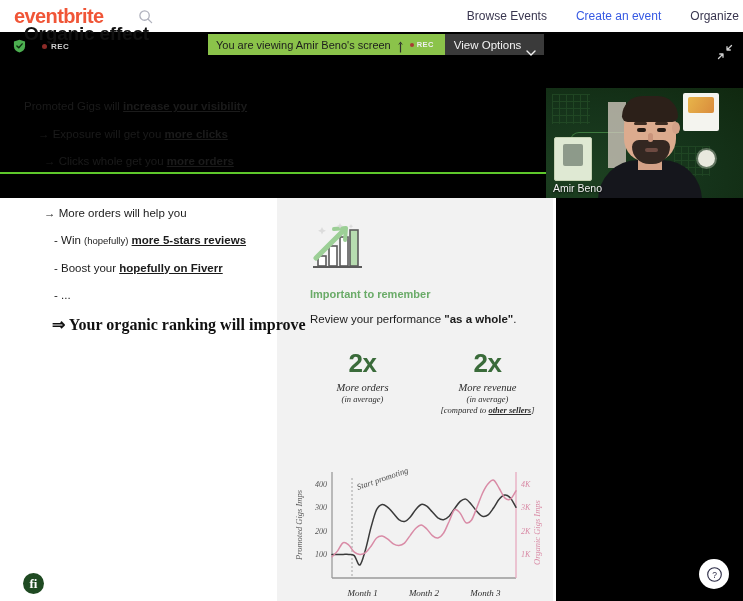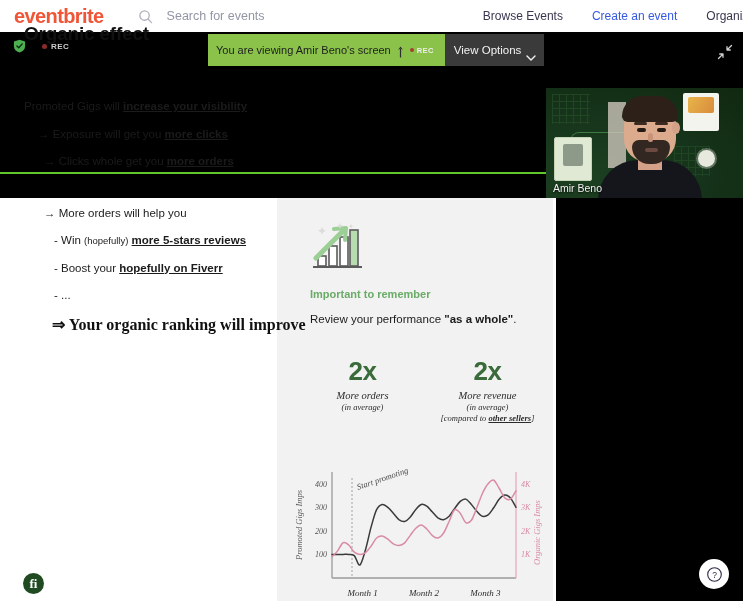--- a/index.html
+++ b/index.html
@@ -21,37 +21,37 @@
     letter-spacing:-0.6px;line-height:1;white-space:nowrap;
   }
   .eb-search{display:flex;align-items:center;margin-left:34px;flex:1;}
   .eb-search-icon{width:15px;height:15px;position:relative;opacity:.55;}
   .eb-search-icon svg{display:block;}
   .eb-search-input{
     border:0;outline:0;background:transparent;margin-left:12px;
     font-family:"Liberation Sans", sans-serif;font-size:12.5px;color:#6f7287;width:300px;
   }
   .eb-search-input::placeholder{color:#9396a5;}
-  .eb-nav{display:flex;align-items:center;gap:29px;margin-right:0px;padding-right:0;}
+  .eb-nav{display:flex;align-items:center;gap:29px;margin-right:0px;padding-right:16px;}
   .eb-nav-item{font-size:12px;color:#39364f;white-space:nowrap;cursor:pointer;}
   .eb-nav-item.accent{color:#3659e3;}
   .eb-nav-item.clipped{margin-right:-12px;}
 
   
   .meet-bar{
     position:absolute;left:0;top:32px;width:743px;height:28px;background:#000;
     display:flex;align-items:center;
   }
   .shield{margin-left:13px;width:13px;height:14px;display:block;}
   .rec-pill{display:flex;align-items:center;margin-left:16px;gap:4px;}
   .rec-dot{width:5px;height:5px;border-radius:50%;background:#8c2b28;}
   .rec-txt{font-size:8px;font-weight:bold;color:#cfcfcf;letter-spacing:.4px;}
 
   .view-banner{
-    position:absolute;left:208px;top:34px;height:32px;display:flex;align-items:stretch;
+    position:absolute;left:208px;top:34px;height:21px;display:flex;align-items:stretch;
   }
   .vb-green{
     background:#8bc34a;display:flex;align-items:center;gap:5px;padding:0 7px 0 8px;
   }
   .vb-green .vb-label{font-size:11px;color:#1d1d1d;white-space:nowrap;}
   .vb-share-icon{width:9px;height:12px;display:block;}
   .vb-rec{display:flex;align-items:center;gap:3px;padding-right:4px;}
   .vb-rec .rec-dot{background:#a83c33;width:4px;height:4px;}
   .vb-rec .rec-txt{color:#efefef;font-size:7.5px;}
   .vb-dark{
@@ -148,21 +148,21 @@
   
   .growth-icon{position:absolute;left:310px;top:222px;width:55px;height:50px;}
   .important{
     position:absolute;left:310px;top:288px;font-size:11px;font-weight:bold;color:#6aab68;
   }
   .review-line{
     position:absolute;left:310px;top:313px;font-size:11.5px;color:#1b1b1b;white-space:nowrap;
   }
   .review-line b{font-weight:bold;}
   .stats{position:absolute;left:300px;top:350px;width:250px;display:flex;}
-  .stat{flex:1;text-align:center;margin-top:8px;}
+  .stat{flex:1;text-align:center;}
   .stat-num{font-size:26px;font-weight:bold;color:#3a6b3a;line-height:1.05;letter-spacing:-.5px;}
   .stat-cap{font-family:"Liberation Serif", serif;font-style:italic;font-size:10.5px;color:#2b2b2b;margin-top:4px;line-height:1.25;}
   .stat-sub{font-family:"Liberation Serif", serif;font-style:italic;font-size:8.5px;color:#2b2b2b;line-height:1.3;}
   .stat-sub u{font-weight:bold;}
 
   .chart-wrap{position:absolute;left:288px;top:460px;width:262px;height:141px;}
   .chart-wrap svg{display:block;}
 
   
   .help-btn{
@@ -179,21 +179,20 @@
 
   <div class="eb-header">
     <div class="eb-logo">eventbrite</div>
     <div class="eb-search">
       <span class="eb-search-icon">
         <svg viewBox="0 0 16 16" width="15" height="15">
             <circle cx="7" cy="7" r="5" fill="none" stroke="#6f7287" stroke-width="1.4"></circle>
             <line x1="10.6" y1="10.6" x2="14.5" y2="14.5" stroke="#6f7287" stroke-width="1.4" stroke-linecap="round"></line>
           </svg>
       </span>
-      <input class="eb-search-input" type="text" placeholder="Search for events" style="">
     </div>
     <div class="eb-nav">
       <span class="eb-nav-item">Browse Events</span>
       <span class="eb-nav-item accent">Create an event</span>
       <span class="eb-nav-item clipped">Organize</span>
     </div>
   </div>
 
   <div class="meet-bar">
     <span class="shield">

